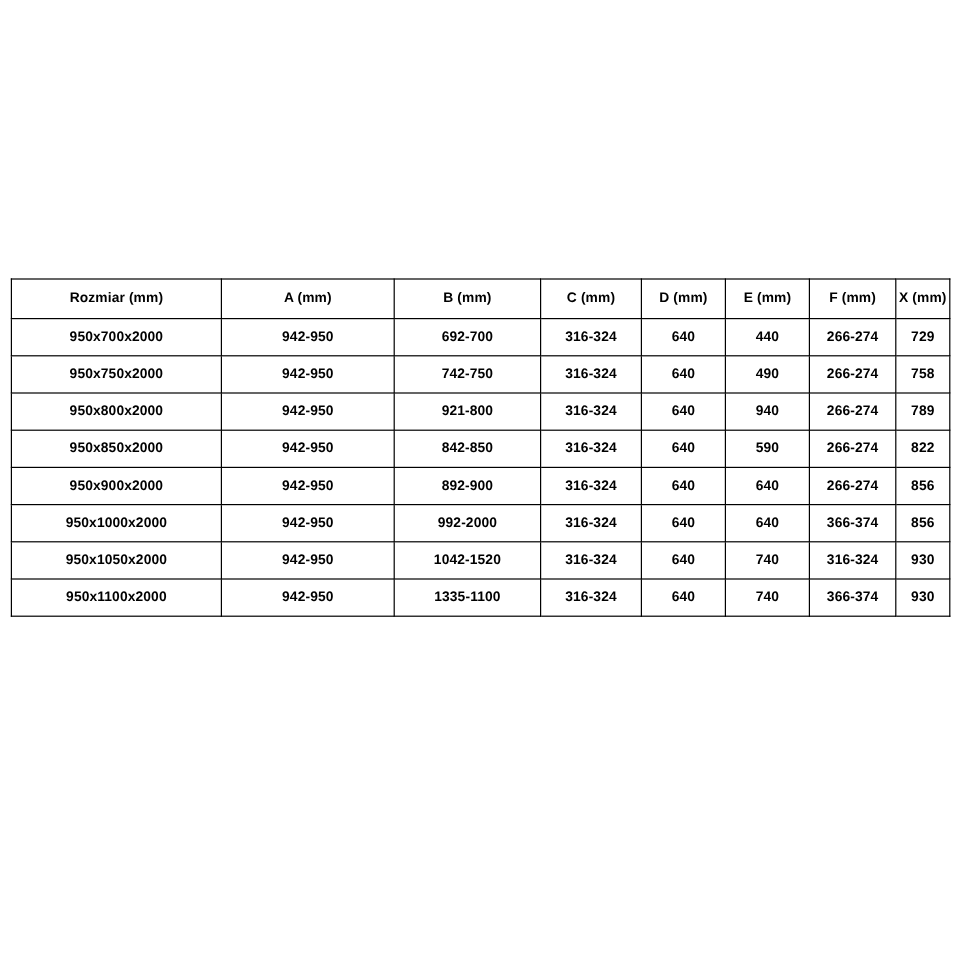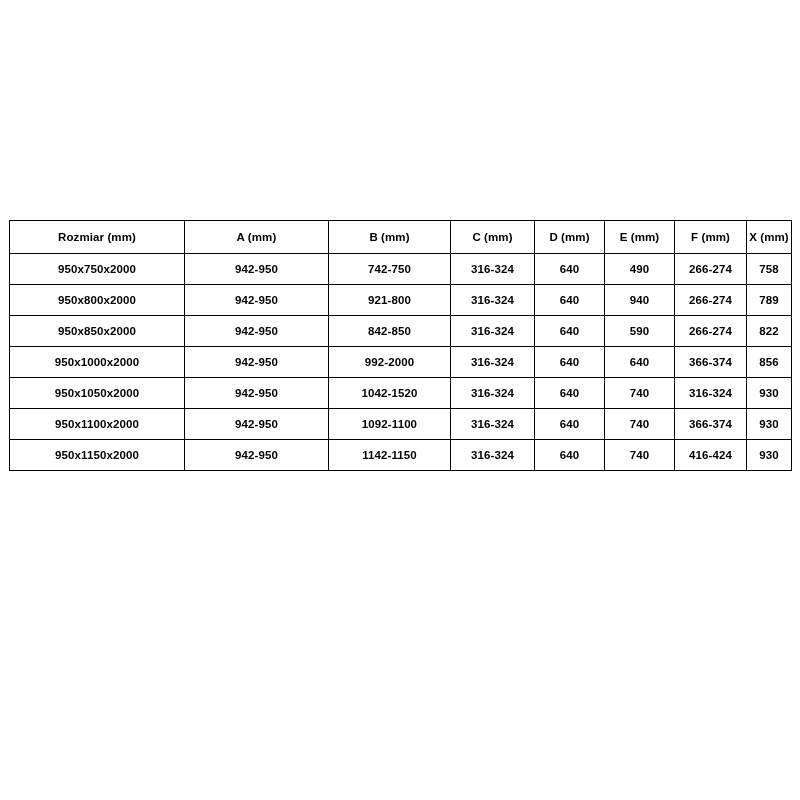--- a/index.html
+++ b/index.html
@@ -10,21 +10,21 @@
   body {
     width: 800px;
     height: 800px;
     font-family: "Liberation Sans", sans-serif;
     color: #000000;
     position: relative;
   }
   .table-wrap {
     position: absolute;
     left: 9px;
-    top: 220px;
+    top: 232px;
     width: 782px;
   }
   table.spec {
     border-collapse: collapse;
     width: 782px;
     table-layout: fixed;
   }
   table.spec th,
   table.spec td {
     border: 1px solid #000000;
@@ -72,20 +72,30 @@
         <th>B (mm)</th>
         <th>C (mm)</th>
         <th>D (mm)</th>
         <th>E (mm)</th>
         <th>F (mm)</th>
         <th>X (mm)</th>
       </tr>
     </thead>
     <tbody>
       <tr>
+        <td>950x700x2000</td>
+        <td>942-950</td>
+        <td>692-700</td>
+        <td>316-324</td>
+        <td>640</td>
+        <td>440</td>
+        <td>266-274</td>
+        <td>729</td>
+      </tr>
+      <tr>
         <td>950x750x2000</td>
         <td>942-950</td>
         <td>742-750</td>
         <td>316-324</td>
         <td>640</td>
         <td>490</td>
         <td>266-274</td>
         <td>758</td>
       </tr>
       <tr>
@@ -102,20 +112,30 @@
         <td>950x850x2000</td>
         <td>942-950</td>
         <td>842-850</td>
         <td>316-324</td>
         <td>640</td>
         <td>590</td>
         <td>266-274</td>
         <td>822</td>
       </tr>
       <tr>
+        <td>950x900x2000</td>
+        <td>942-950</td>
+        <td>892-900</td>
+        <td>316-324</td>
+        <td>640</td>
+        <td>640</td>
+        <td>266-274</td>
+        <td>856</td>
+      </tr>
+      <tr>
         <td>950x1000x2000</td>
         <td>942-950</td>
         <td>992-2000</td>
         <td>316-324</td>
         <td>640</td>
         <td>640</td>
         <td>366-374</td>
         <td>856</td>
       </tr>
       <tr>
@@ -124,32 +144,22 @@
         <td>1042-1520</td>
         <td>316-324</td>
         <td>640</td>
         <td>740</td>
         <td>316-324</td>
         <td>930</td>
       </tr>
       <tr>
         <td>950x1100x2000</td>
         <td>942-950</td>
-        <td>1092-1100</td>
+        <td>1335-1100</td>
         <td>316-324</td>
         <td>640</td>
         <td>740</td>
         <td>366-374</td>
-        <td>930</td>
-      </tr>
-      <tr>
-        <td>950x1150x2000</td>
-        <td>942-950</td>
-        <td>1142-1150</td>
-        <td>316-324</td>
-        <td>640</td>
-        <td>740</td>
-        <td>416-424</td>
         <td>930</td>
       </tr>
     </tbody>
   </table>
 </div>
 
 </body></html>

